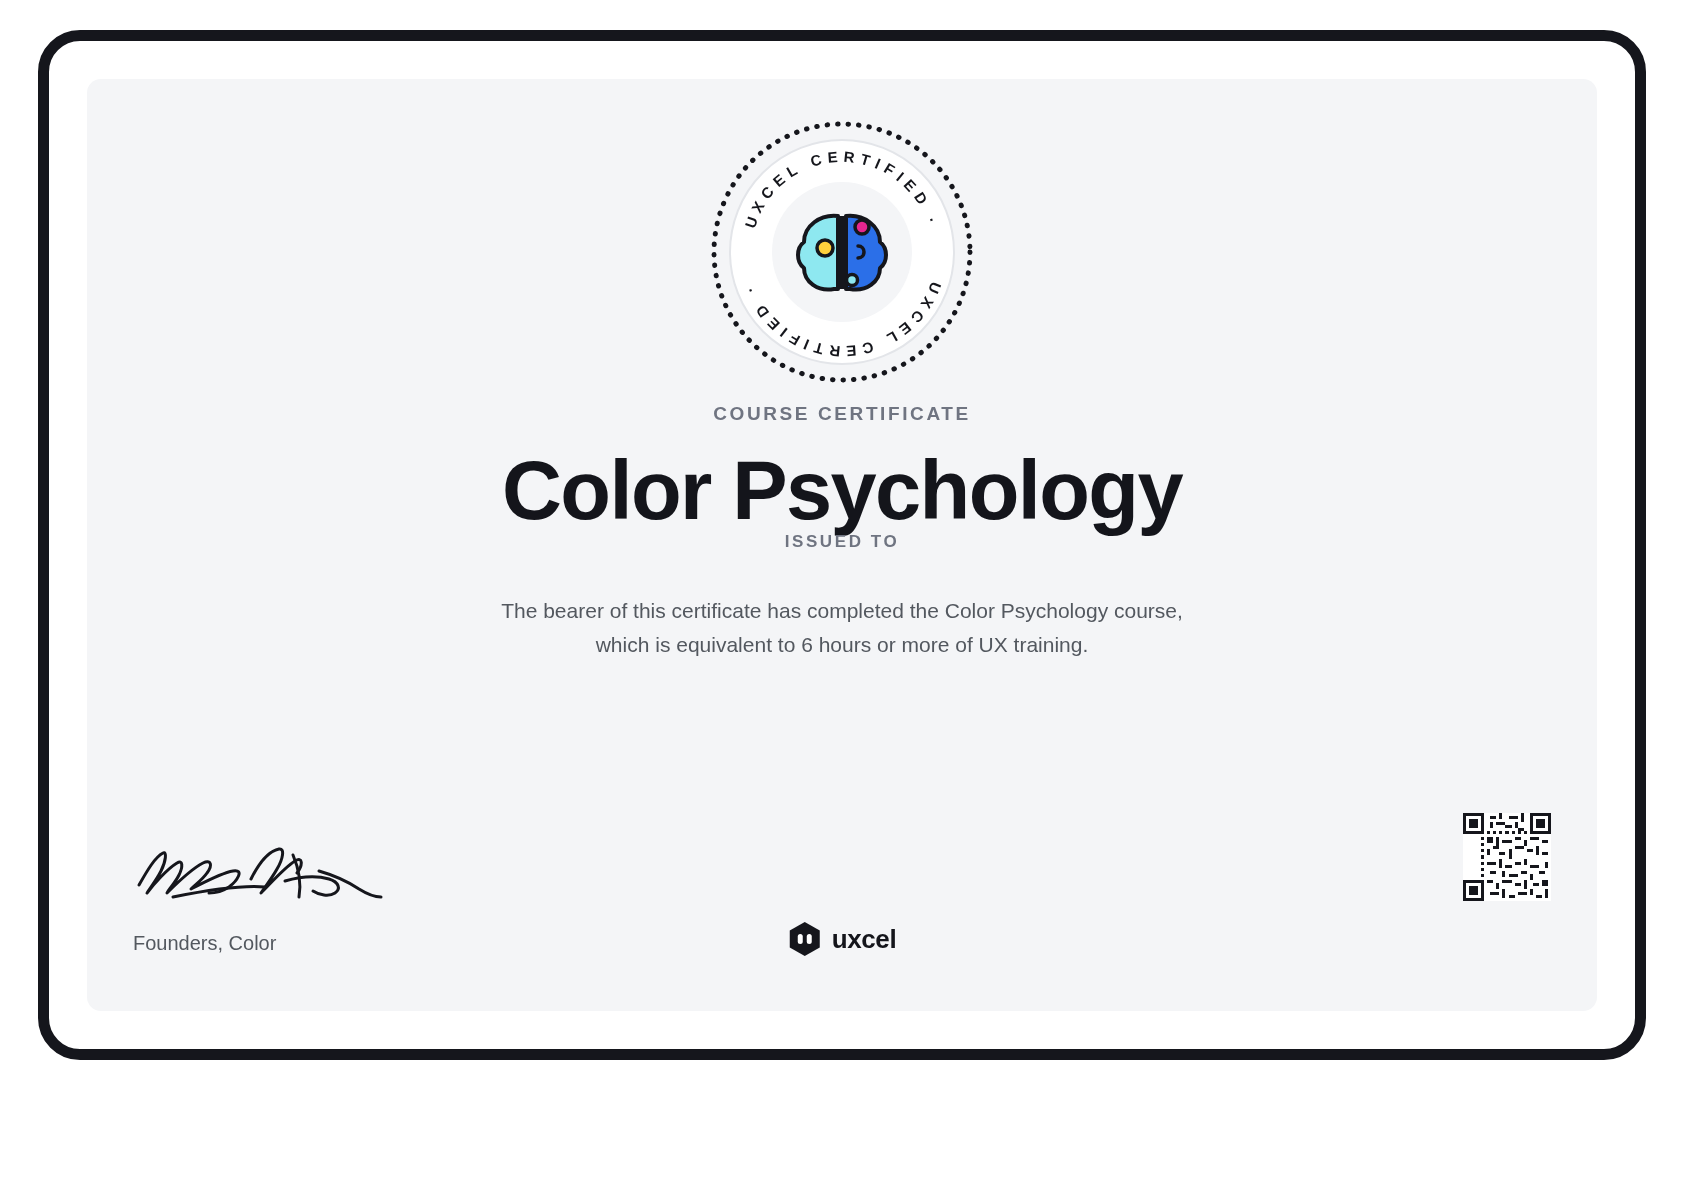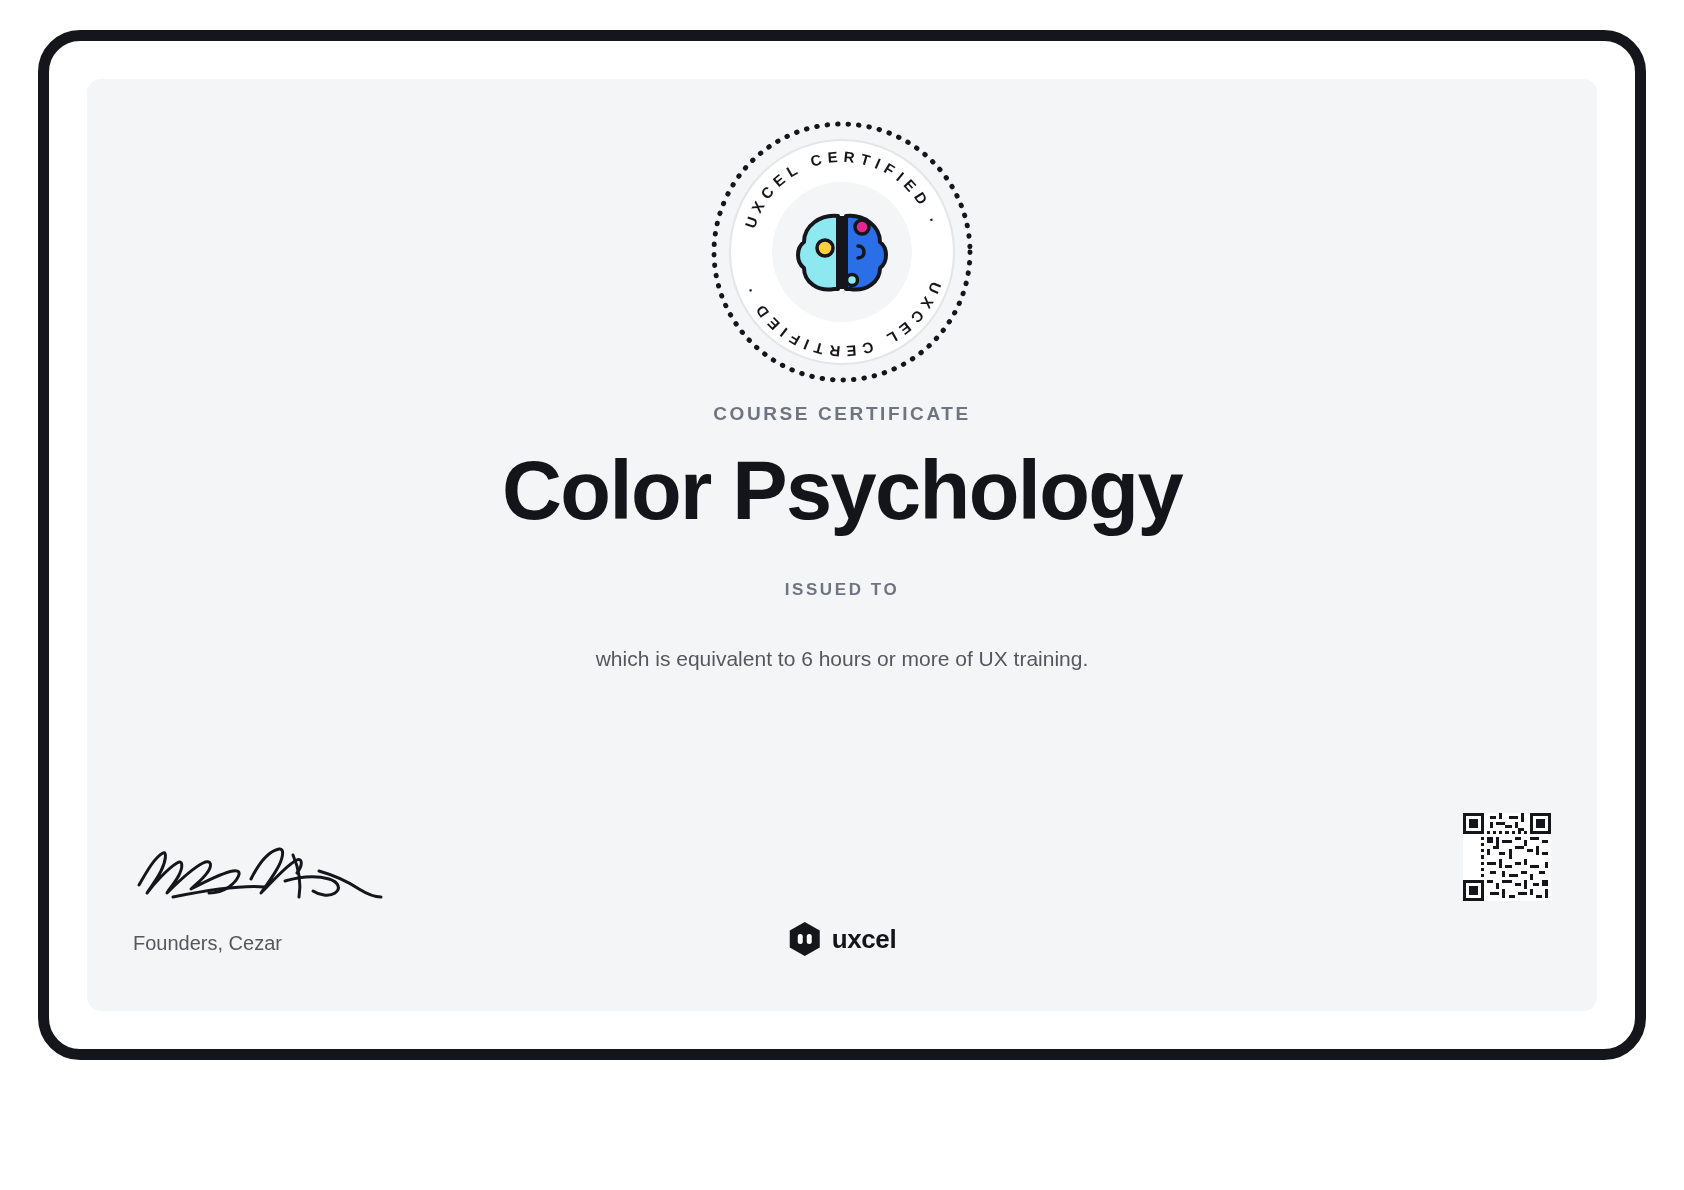--- a/index.html
+++ b/index.html
@@ -62,21 +62,20 @@
     margin-top: 24px;
     font-size: 83px;
     font-weight: bold;
     color: #14151b;
     letter-spacing: -1.6px;
     line-height: 1;
     text-align: center;
   }
 
   .issued-to-label {
-    margin-top: 48px;
     font-size: 17px;
     font-weight: bold;
     letter-spacing: 2.6px;
     color: #6f7481;
     text-transform: uppercase;
   }
 
   .recipient-name {
     margin-top: 22px;
     font-size: 37px;
@@ -201,20 +200,21 @@
     </div>
 
     <div class="eyebrow">COURSE CERTIFICATE</div>
 
     <div class="course-title">Color Psychology</div>
 
     <div class="issued-to-label">ISSUED TO</div>
 
 
     <div class="description">
+      <div>The bearer of this certificate has completed the Color Psychology course,</div>
       <div>which is equivalent to 6 hours or more of UX training.</div>
     </div>
 
     <div class="footer">
 
       <div class="signature">
         <svg viewBox="0 0 290 80" width="290" height="80" aria-hidden="true">
           <g fill="none" stroke="#15161c" stroke-width="3" stroke-linecap="round" stroke-linejoin="round">
             <path d="M6,50 C14,36 22,22 30,18 C34,16 33,26 28,36 C24,44 18,52 14,58
                      C20,50 34,34 44,28 C50,24 50,32 46,40 C42,48 36,54 34,58
@@ -224,21 +224,21 @@
             <path d="M118,44 C126,28 136,16 146,14 C152,13 150,24 144,34
                      C139,43 132,52 128,58 C138,48 152,32 162,26 C170,21 170,30 164,38"></path>
             <path d="M160,20 C166,34 168,50 166,62"></path>
             <path d="M152,46 C166,42 182,40 196,44 C206,47 208,54 202,58
                      C196,62 186,60 180,56"></path>
             <path d="M186,36 C200,40 214,46 226,54 C234,59 240,62 248,62"></path>
           </g>
         </svg>
       </div>
 
-      <div class="founders-label">Founders, Cezar</div>
+      <div class="founders-label">Founders, Color</div>
 
       <div class="brand">
         <span class="brand-mark">
           <svg viewBox="0 0 34 36" width="34" height="36" aria-hidden="true">
             <path d="M17,1 L32,9.5 L32,26.5 L17,35 L2,26.5 L2,9.5 Z" fill="#15161c"></path>
             <g fill="#ffffff">
               <rect x="10" y="13" width="5" height="10" rx="2.5"></rect>
               <rect x="19" y="13" width="5" height="10" rx="2.5"></rect>
             </g>
           </svg>

